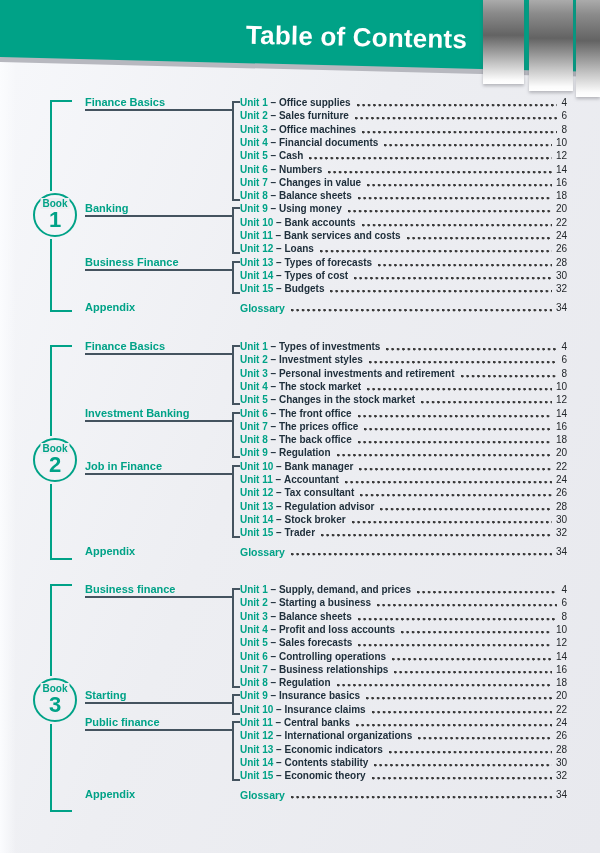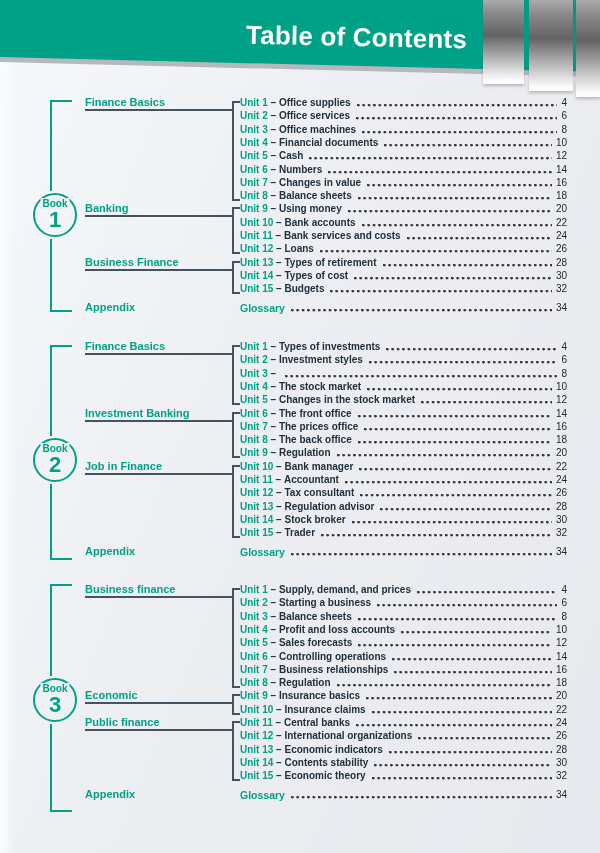--- a/index.html
+++ b/index.html
@@ -88,21 +88,21 @@
       <div class="toc-row" style="left: 240px; top: 97px; width: 327px;">
         <span class="u-label">Unit 1</span>
         <span class="u-sep"> – </span>
         <span class="u-title">Office supplies</span>
         <span class="leader"></span>
         <span class="u-page">4</span>
       </div>
       <div class="toc-row" style="left: 240px; top: 110.3px; width: 327px;">
         <span class="u-label">Unit 2</span>
         <span class="u-sep"> – </span>
-        <span class="u-title">Office services</span>
+        <span class="u-title">Sales furniture</span>
         <span class="leader"></span>
         <span class="u-page">6</span>
       </div>
       <div class="toc-row" style="left: 240px; top: 123.6px; width: 327px;">
         <span class="u-label">Unit 3</span>
         <span class="u-sep"> – </span>
         <span class="u-title">Office machines</span>
         <span class="leader"></span>
         <span class="u-page">8</span>
       </div>
@@ -165,21 +165,21 @@
       <div class="toc-row" style="left: 240px; top: 243.3px; width: 327px;">
         <span class="u-label">Unit 12</span>
         <span class="u-sep"> – </span>
         <span class="u-title">Loans</span>
         <span class="leader"></span>
         <span class="u-page">26</span>
       </div>
       <div class="toc-row" style="left: 240px; top: 256.6px; width: 327px;">
         <span class="u-label">Unit 13</span>
         <span class="u-sep"> – </span>
-        <span class="u-title">Types of retirement</span>
+        <span class="u-title">Types of forecasts</span>
         <span class="leader"></span>
         <span class="u-page">28</span>
       </div>
       <div class="toc-row" style="left: 240px; top: 269.9px; width: 327px;">
         <span class="u-label">Unit 14</span>
         <span class="u-sep"> – </span>
         <span class="u-title">Types of cost</span>
         <span class="leader"></span>
         <span class="u-page">30</span>
       </div>
@@ -229,20 +229,21 @@
       <div class="toc-row" style="left: 240px; top: 354.3px; width: 327px;">
         <span class="u-label">Unit 2</span>
         <span class="u-sep"> – </span>
         <span class="u-title">Investment styles</span>
         <span class="leader"></span>
         <span class="u-page">6</span>
       </div>
       <div class="toc-row" style="left: 240px; top: 367.6px; width: 327px;">
         <span class="u-label">Unit 3</span>
         <span class="u-sep"> – </span>
+        <span class="u-title">Personal investments and retirement</span>
         <span class="leader"></span>
         <span class="u-page">8</span>
       </div>
       <div class="toc-row" style="left: 240px; top: 380.9px; width: 327px;">
         <span class="u-label">Unit 4</span>
         <span class="u-sep"> – </span>
         <span class="u-title">The stock market</span>
         <span class="leader"></span>
         <span class="u-page">10</span>
       </div>
@@ -334,21 +335,21 @@
       <div class="tealline" style="left: 50px; top: 810px; width: 22px; height: 2px;"></div>
       <div class="badge" style="left: 33px; top: 678px;">
         <span class="word">Book</span>
         <span class="num">3</span>
       </div>
       <div class="cat-label" style="left: 85px; top: 583px;">Business finance</div>
       <div class="slateline" style="left: 85px; top: 596px; width: 147px; height: 2px;"></div>
       <div class="slateline" style="left: 232px; top: 588px; width: 2px; height: 98.1px;"></div>
       <div class="slateline" style="left: 232px; top: 588px; width: 8px; height: 2px;"></div>
       <div class="slateline" style="left: 232px; top: 686.1px; width: 8px; height: 2px;"></div>
-      <div class="cat-label" style="left: 85px; top: 689.4px;">Economic</div>
+      <div class="cat-label" style="left: 85px; top: 689.4px;">Starting</div>
       <div class="slateline" style="left: 85px; top: 702.4px; width: 147px; height: 2px;"></div>
       <div class="slateline" style="left: 232px; top: 694.4px; width: 2px; height: 18.3px;"></div>
       <div class="slateline" style="left: 232px; top: 694.4px; width: 8px; height: 2px;"></div>
       <div class="slateline" style="left: 232px; top: 712.7px; width: 8px; height: 2px;"></div>
       <div class="cat-label" style="left: 85px; top: 716px;">Public finance</div>
       <div class="slateline" style="left: 85px; top: 729px; width: 147px; height: 2px;"></div>
       <div class="slateline" style="left: 232px; top: 721px; width: 2px; height: 58.2px;"></div>
       <div class="slateline" style="left: 232px; top: 721px; width: 8px; height: 2px;"></div>
       <div class="slateline" style="left: 232px; top: 779.2px; width: 8px; height: 2px;"></div>
       <div class="cat-label" style="left: 85px; top: 788px;">Appendix</div>

